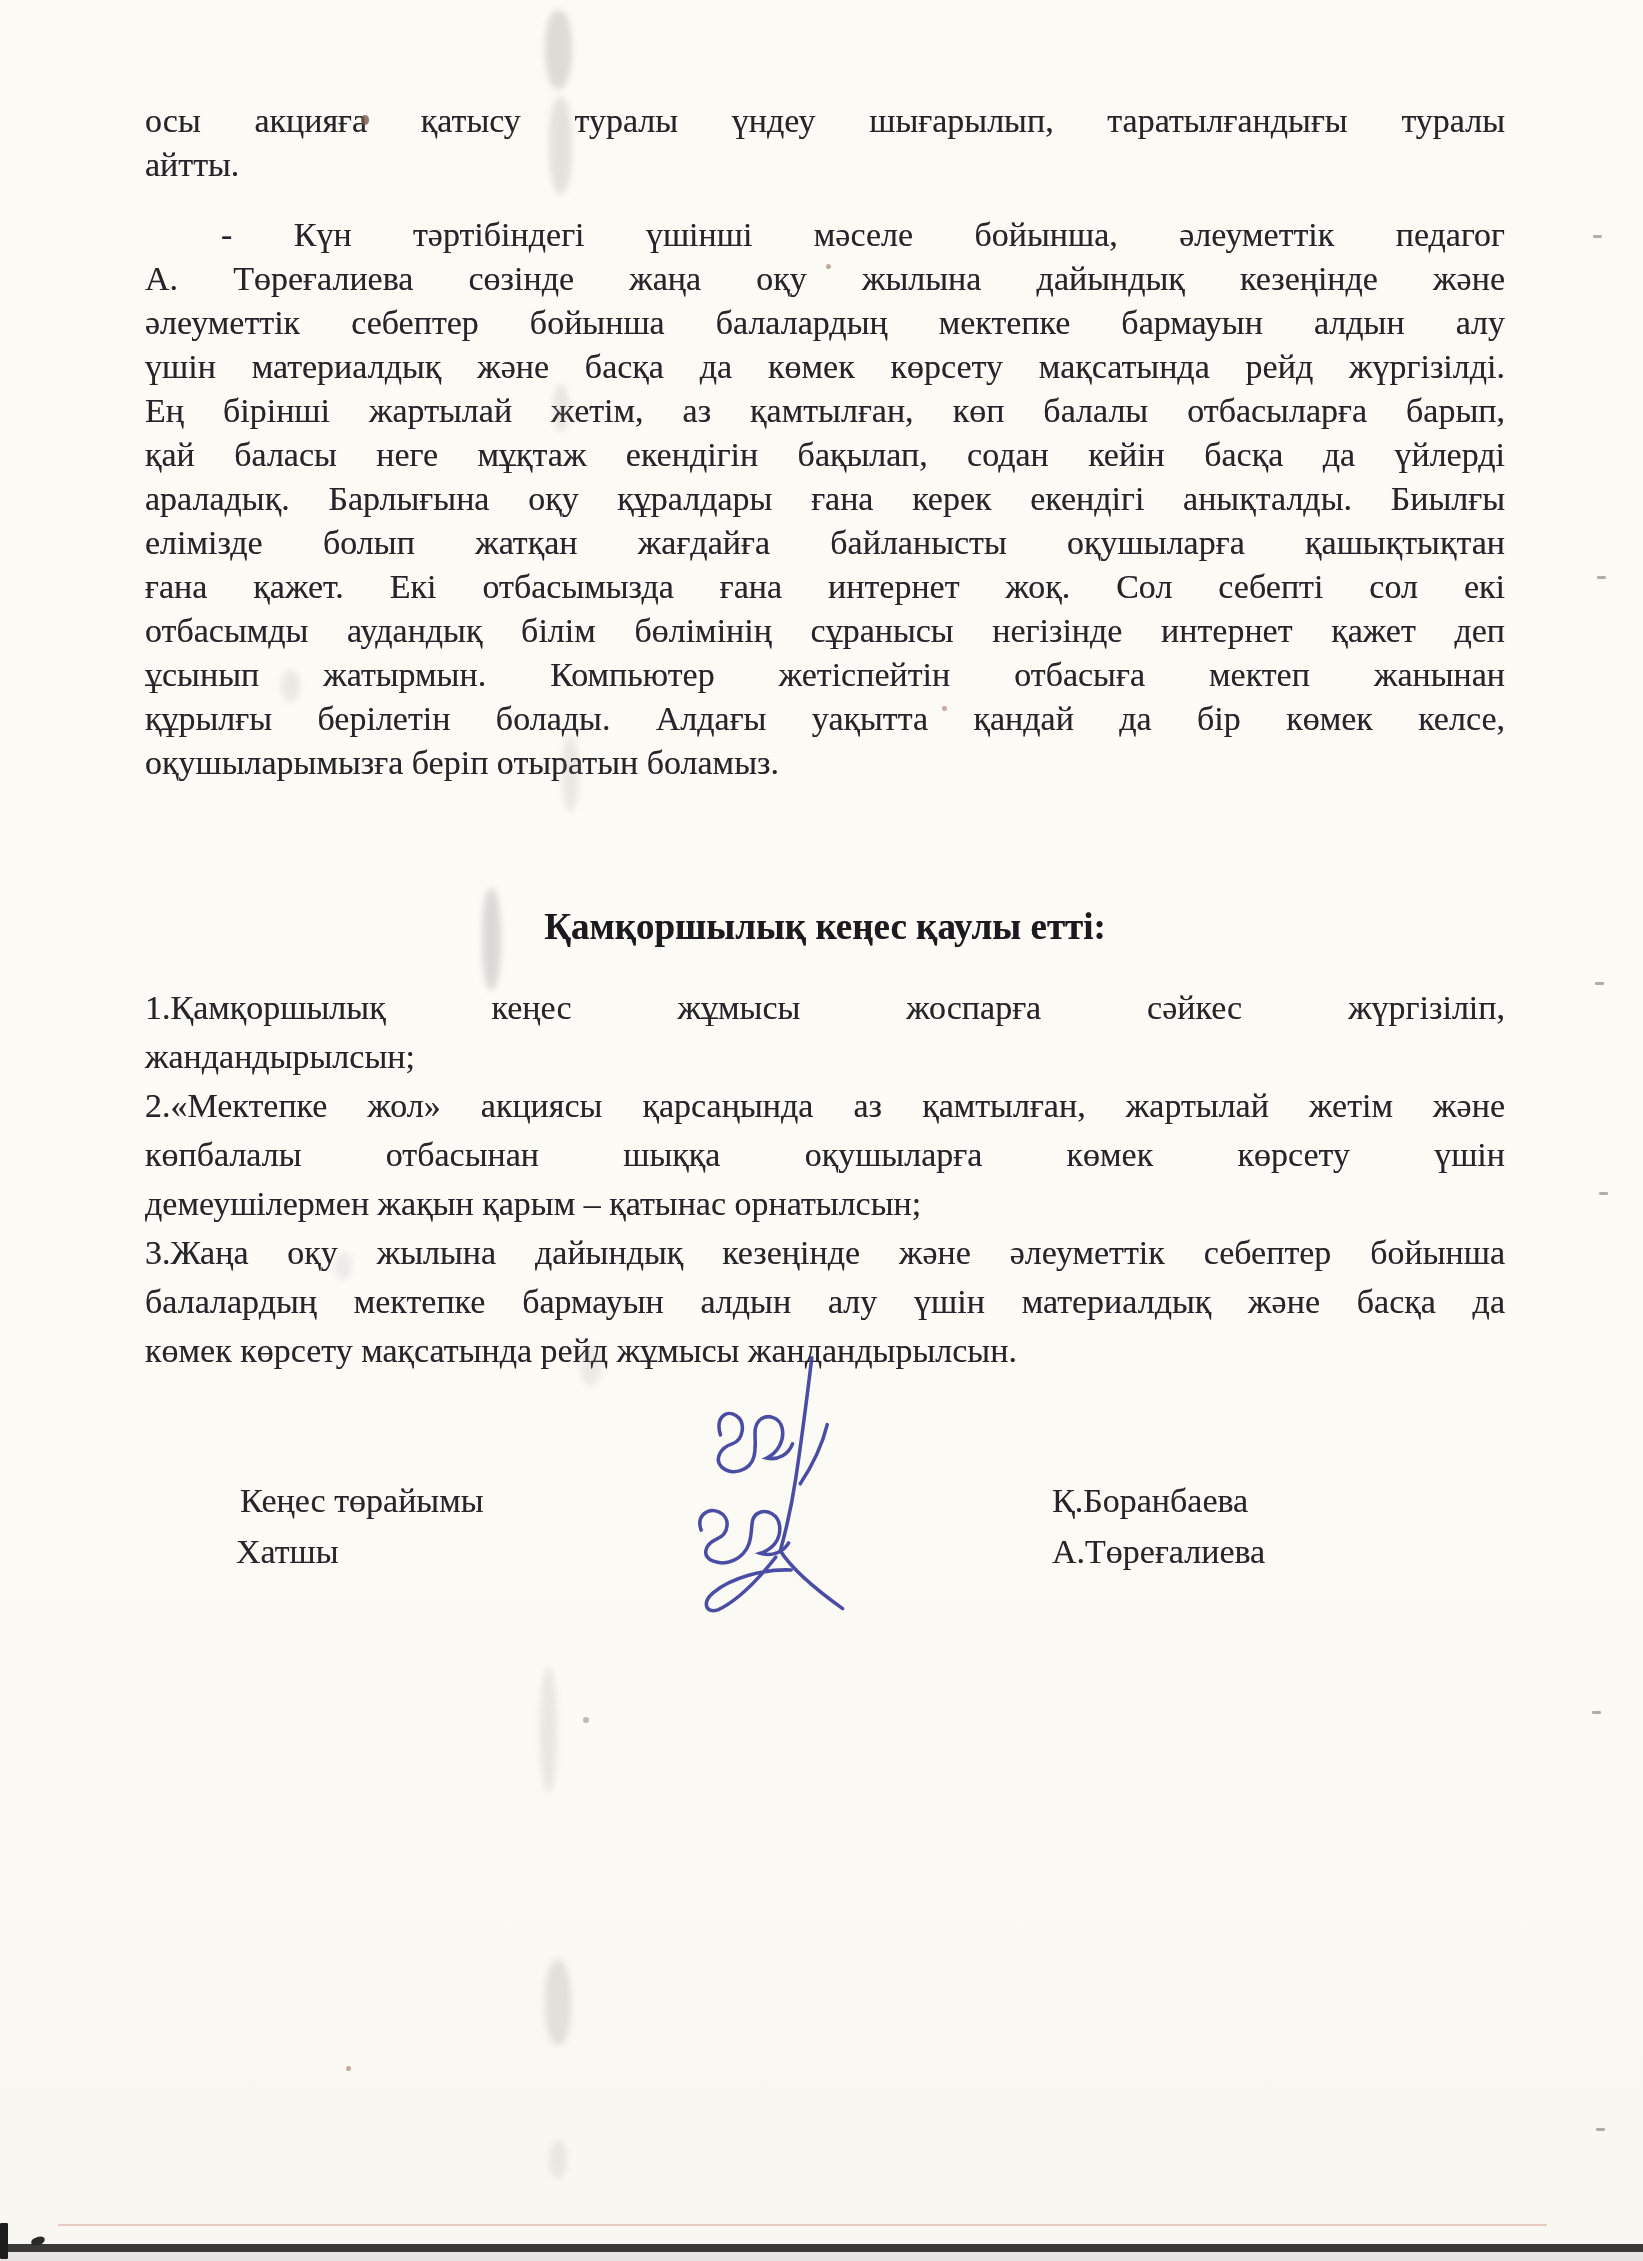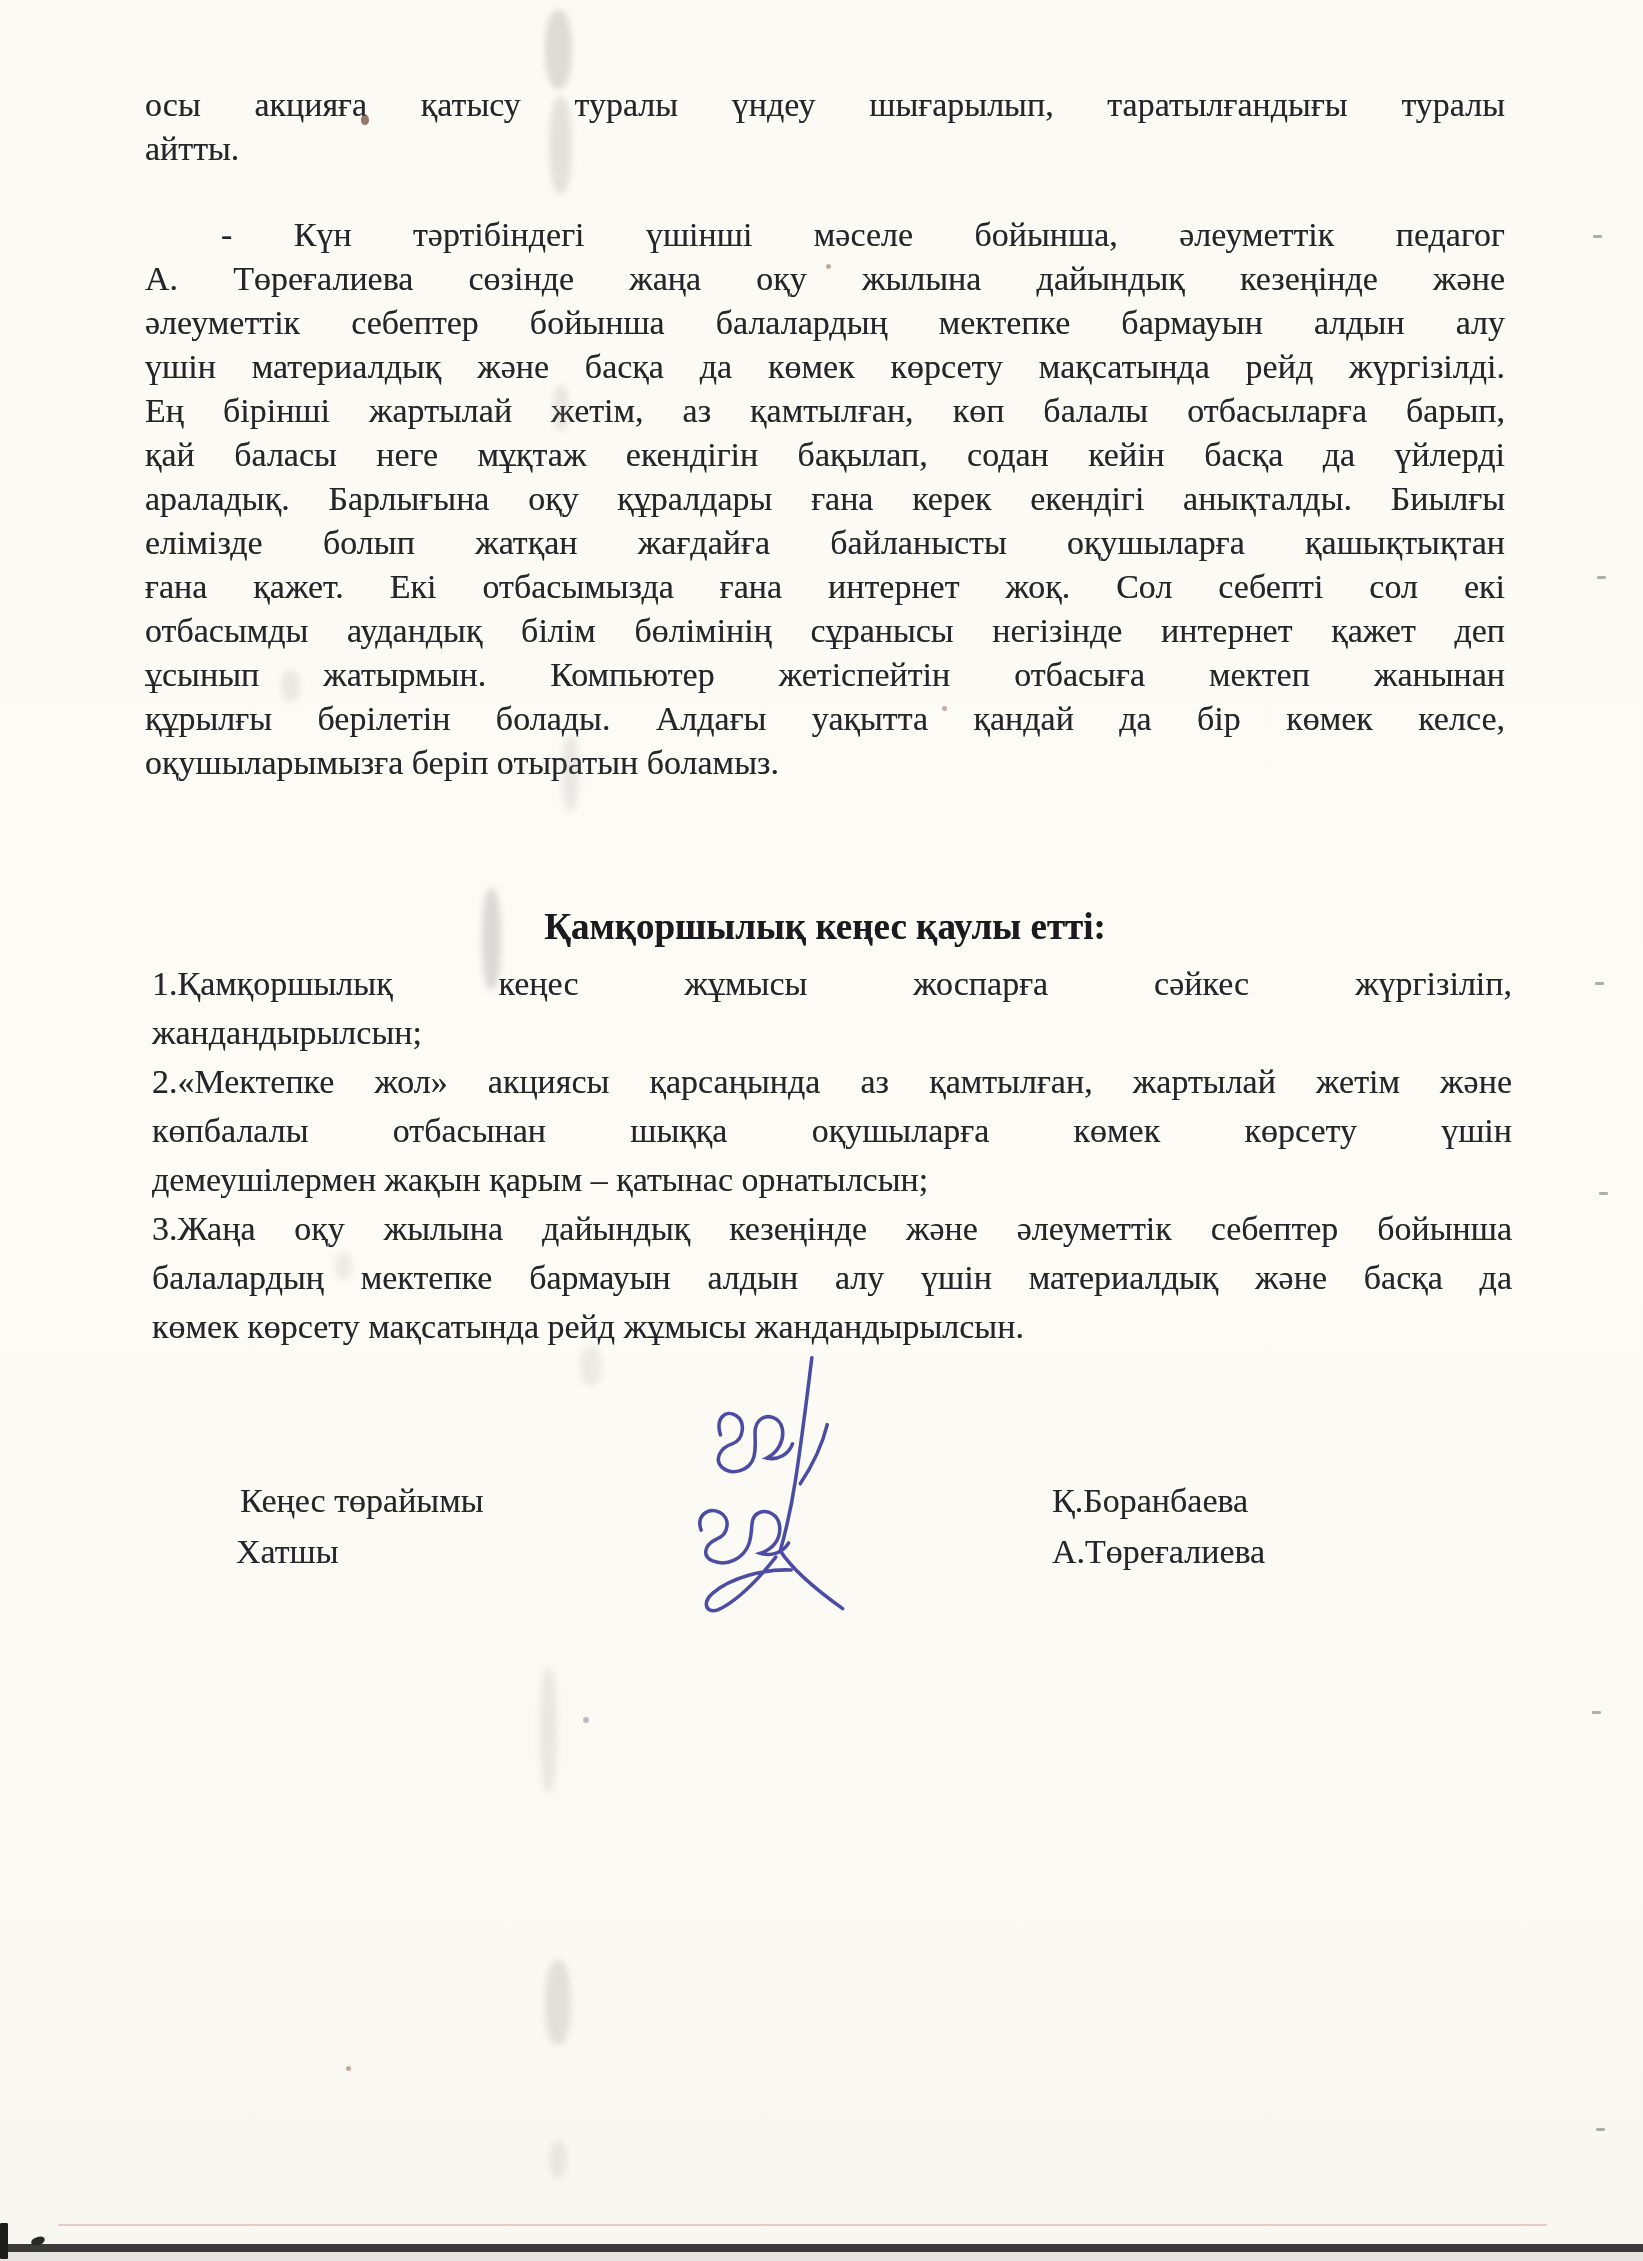--- a/index.html
+++ b/index.html
@@ -40,21 +40,21 @@
   .edge-bracket{position:absolute;left:0;top:2223px;width:8.4px;height:36px;background:#1d1d1b;border-radius:1.3px;}
   .edge-blob{position:absolute;left:31px;top:2237px;width:14px;height:8.4px;background:#2a2a28;border-radius:50% 40% 50% 40%;transform:rotate(-15deg);}
   .edge-pinkline{position:absolute;left:58px;top:2224px;width:1489px;height:1.9px;background:#d9a79b;opacity:.55;}
   .sig-ink{position:absolute;left:678px;top:1355px;}
 </style>
 </head>
 <body>
 
 <div id="page">
 
-  <div class="textblock" style="top:83px;">
+  <div class="textblock" style="top:99px;">
     <div class="line">осы акцияға қатысу туралы үндеу шығарылып, таратылғандығы туралы</div>
     <div class="line last">айтты.</div>
   </div>
 
   <div class="textblock" style="top:213px;">
     <div class="line indent">- Күн тәртібіндегі үшінші мәселе бойынша, әлеуметтік педагог</div>
     <div class="line">А. Төреғалиева сөзінде жаңа оқу жылына дайындық кезеңінде және</div>
     <div class="line">әлеуметтік себептер бойынша балалардың мектепке бармауын алдын алу</div>
     <div class="line">үшін материалдық және басқа да көмек көрсету мақсатында рейд жүргізілді.</div>
     <div class="line">Ең бірінші жартылай жетім, аз қамтылған, көп балалы отбасыларға барып,</div>
@@ -63,21 +63,21 @@
     <div class="line">елімізде болып жатқан жағдайға байланысты оқушыларға қашықтықтан</div>
     <div class="line">ғана қажет. Екі отбасымызда ғана интернет жоқ. Сол себепті сол екі</div>
     <div class="line">отбасымды аудандық білім бөлімінің сұранысы негізінде интернет қажет деп</div>
     <div class="line">ұсынып жатырмын. Компьютер жетіспейтін отбасыға мектеп жанынан</div>
     <div class="line">құрылғы берілетін болады. Алдағы уақытта қандай да бір көмек келсе,</div>
     <div class="line last">оқушыларымызға беріп отыратын боламыз.</div>
   </div>
 
   <div class="heading">Қамқоршылық кеңес қаулы етті:</div>
 
-  <div class="textblock reso" style="top:959px;margin-left:7px;">
+  <div class="textblock reso" style="top:983px;">
     <div class="line">1.Қамқоршылық кеңес жұмысы жоспарға сәйкес жүргізіліп,</div>
     <div class="line last">жандандырылсын;</div>
     <div class="line">2.«Мектепке жол» акциясы қарсаңында аз қамтылған, жартылай жетім және</div>
     <div class="line">көпбалалы отбасынан шыққа оқушыларға көмек көрсету үшін</div>
     <div class="line last">демеушілермен жақын қарым – қатынас орнатылсын;</div>
     <div class="line">3.Жаңа оқу жылына дайындық кезеңінде және әлеуметтік себептер бойынша</div>
     <div class="line">балалардың мектепке бармауын алдын алу үшін материалдық және басқа да</div>
     <div class="line last">көмек көрсету мақсатында рейд жұмысы жандандырылсын.</div>
   </div>
 

